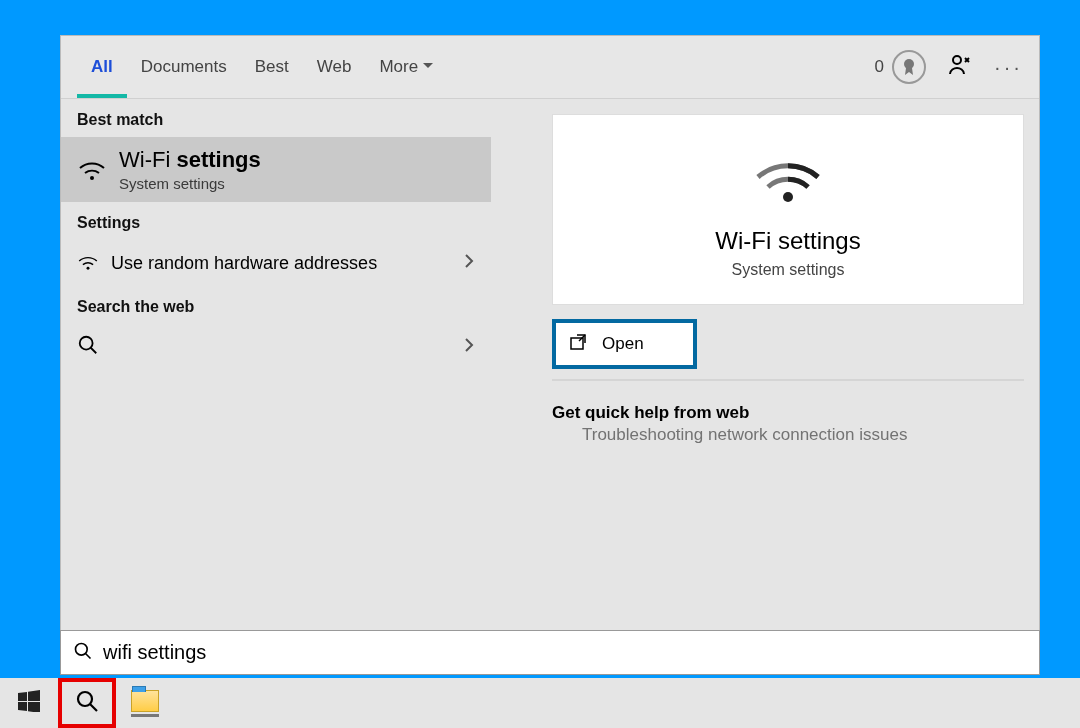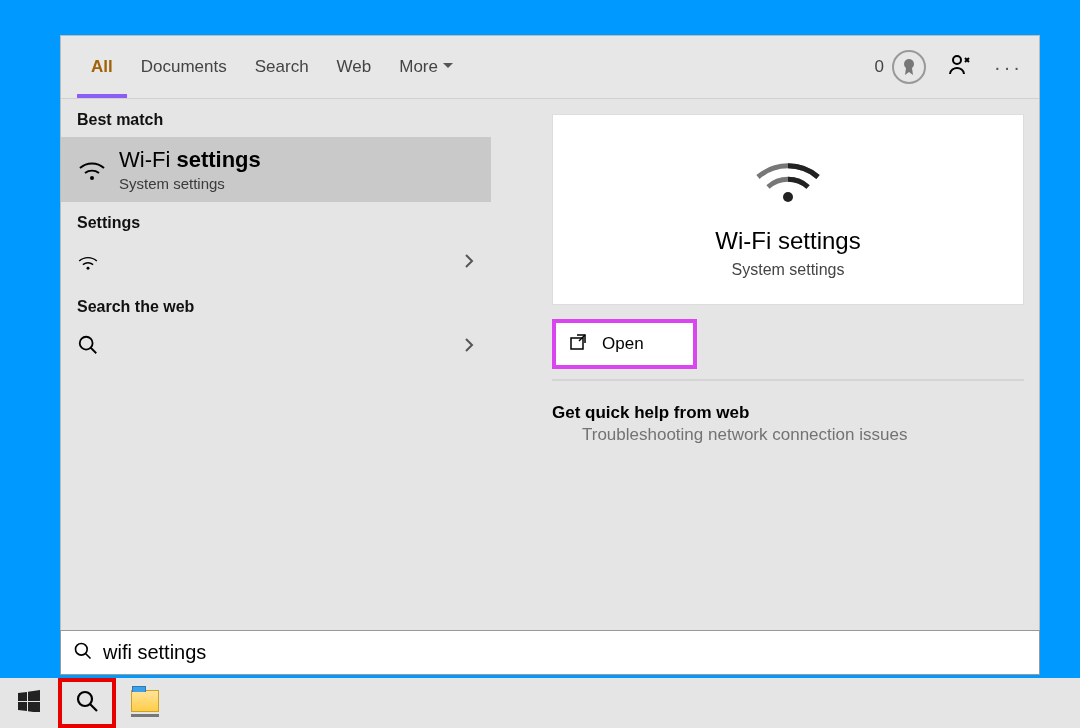--- a/index.html
+++ b/index.html
@@ -1,40 +1,40 @@
 <!DOCTYPE html>
 <html><head>
 <meta charset="utf-8">
 <style>
   * { box-sizing: border-box; margin: 0; padding: 0; font-family: "Segoe UI", Arial, sans-serif; }
   body { width: 1080px; height: 728px; background: #0099ff; overflow: hidden; position: relative; }
   .panel { position: absolute; left: 60px; top: 35px; width: 980px; height: 640px; background: #e5e5e5; border: 1px solid #bbb; display: flex; flex-direction: column; }
   .tabs { height: 63px; display: flex; align-items: center; padding: 0 16px; background: #e7e7e7; border-bottom: 1px solid #d0d0d0; }
   .tab { padding: 0 14px; height: 62px; display: flex; align-items: center; font-size: 17px; color: #444; cursor: pointer; }
-  .tab.active { font-weight: 600; color: #a16207; border-bottom: 4px solid #8b5cf6; padding-top:4px; }
+  .tab.active { font-weight: 600; color: #1d4ed8; border-bottom: 4px solid #14b8a6; padding-top:4px; }
   .more-arrow { margin-left: 4px; }
   .tabs-right { margin-left: auto; display: flex; align-items: center; gap: 22px; }
   .rewards { display:flex; align-items:center; gap:8px; }
   .reward-badge { width:34px; height:34px; border-radius:50%; border:2px solid #999; display:flex; align-items:center; justify-content:center; }
   .body { display:flex; flex:1; overflow:hidden;gap:46px; }
   .left { width: 430px; background:#e5e5e5; overflow:auto; }
   .right { flex:1; background:#e5e5e5; padding:15px; }
   .section-header { padding: 12px 16px 8px 16px; font-size:16px; font-weight:600; color:#111; }
   .result-row { display:flex; align-items:center; padding:10px 16px; gap:12px; cursor:pointer; }
   .result-row.selected { background:#c9c9c9; }
   .result-row.selected .title { font-size:22px; }
   .result-row .title { font-size:18px; color:#000; }
   .result-row .sub { font-size:15px; color:#3a3a3a; margin-top:2px; }
   .result-row .chevron { margin-left:auto; color:#555; font-size:18px; }
   .web-sub { color:#666; font-size:16px; }
   .detail-card { background:#fff; border:1px solid #ddd; padding:30px 20px 25px 20px; display:flex; flex-direction:column; align-items:center; }
   .detail-title { font-size:24px; margin-top:18px; }
   .detail-sub { font-size:16px; color:#444; margin-top:6px; }
   .actions { margin-top:14px; }
-  .action-btn { background:#fff; border:4px solid #d946ef; width:145px; height:50px; display:flex; align-items:center; gap:14px; padding-left:14px; font-size:17px; cursor:pointer; }
+  .action-btn { background:#fff; border:4px solid #0369a1; width:145px; height:50px; display:flex; align-items:center; gap:14px; padding-left:14px; font-size:17px; cursor:pointer; }
   .divider { height:2px; background:#d5d5d5; margin:10px 0 22px 0; }
   .quick-help-title { font-size:17px; font-weight:600; }
   .quick-help-item { font-size:17px; margin:2px 0 0 30px; color:#737373; cursor:pointer; }
   .searchbar { position:absolute; left:60px; bottom:53px; width:980px; height:45px; background:#fff; border:1px solid #999; display:flex; align-items:center; padding:0 12px; gap:10px; }
   .search-input { border:none; outline:none; font-size:20px; flex:1; color:#000; background:transparent; }
   .taskbar { position:absolute; left:0; bottom:0; width:1080px; height:50px; background:#e5e5e5; display:flex; align-items:center; }
   .task-item { width:58px; height:50px; display:flex; align-items:center; justify-content:center; cursor:pointer; }
   .task-search { border:4px solid #e60000; }
   .file-icon { width:28px; height:22px; background:linear-gradient(#ffe39b,#ffcd46); border:1px solid #c9a227; position:relative; }
   .file-icon::before { content:""; position:absolute; left:0; top:-5px; width:12px; height:5px; background:#3ea0e8; border:1px solid #2a7ab5; border-bottom:none; }
@@ -46,21 +46,21 @@
   .task-underline { border-bottom:3px solid #777; padding-bottom:2px; }
 </style>
 </head>
 <body>
 
 <div class="panel">
 
   <div class="tabs">
     <div class="tab active">All</div>
     <div class="tab">Documents</div>
-    <div class="tab">Search</div>
+    <div class="tab">Best</div>
     <div class="tab">Web</div>
     <div class="tab">
       <span>More</span>
       <span class="more-arrow">
         <svg width="12" height="12" viewBox="0 0 12 12">
             <path d="M1 3 L6 8 L11 3 Z" fill="#555"></path>
           </svg>
       </span>
     </div>
     <div class="tabs-right">
@@ -103,20 +103,21 @@
 
       <div class="section-header">Settings</div>
       <div class="result-row">
         <span>
           <svg class="wifi-svg-sm" viewBox="0 0 30 30">
               <path d="M3 15a18 18 0 0 1 24 0" class="icon-stroke" stroke-width="2"></path>
               <path d="M8 20a12 12 0 0 1 14 0" class="icon-stroke" stroke-width="2"></path>
               <circle cx="15" cy="25" r="2" fill="#000"></circle>
             </svg>
         </span>
+        <div class="title">Use random hardware addresses</div>
         <span class="chevron">
           <svg width="12" height="16" viewBox="0 0 12 16">
               <path d="M3 2 L9 8 L3 14" fill="none" stroke="#555" stroke-width="2"></path>
             </svg>
         </span>
       </div>
 
       <div class="section-header">Search the web</div>
       <div class="result-row">
         <span>

